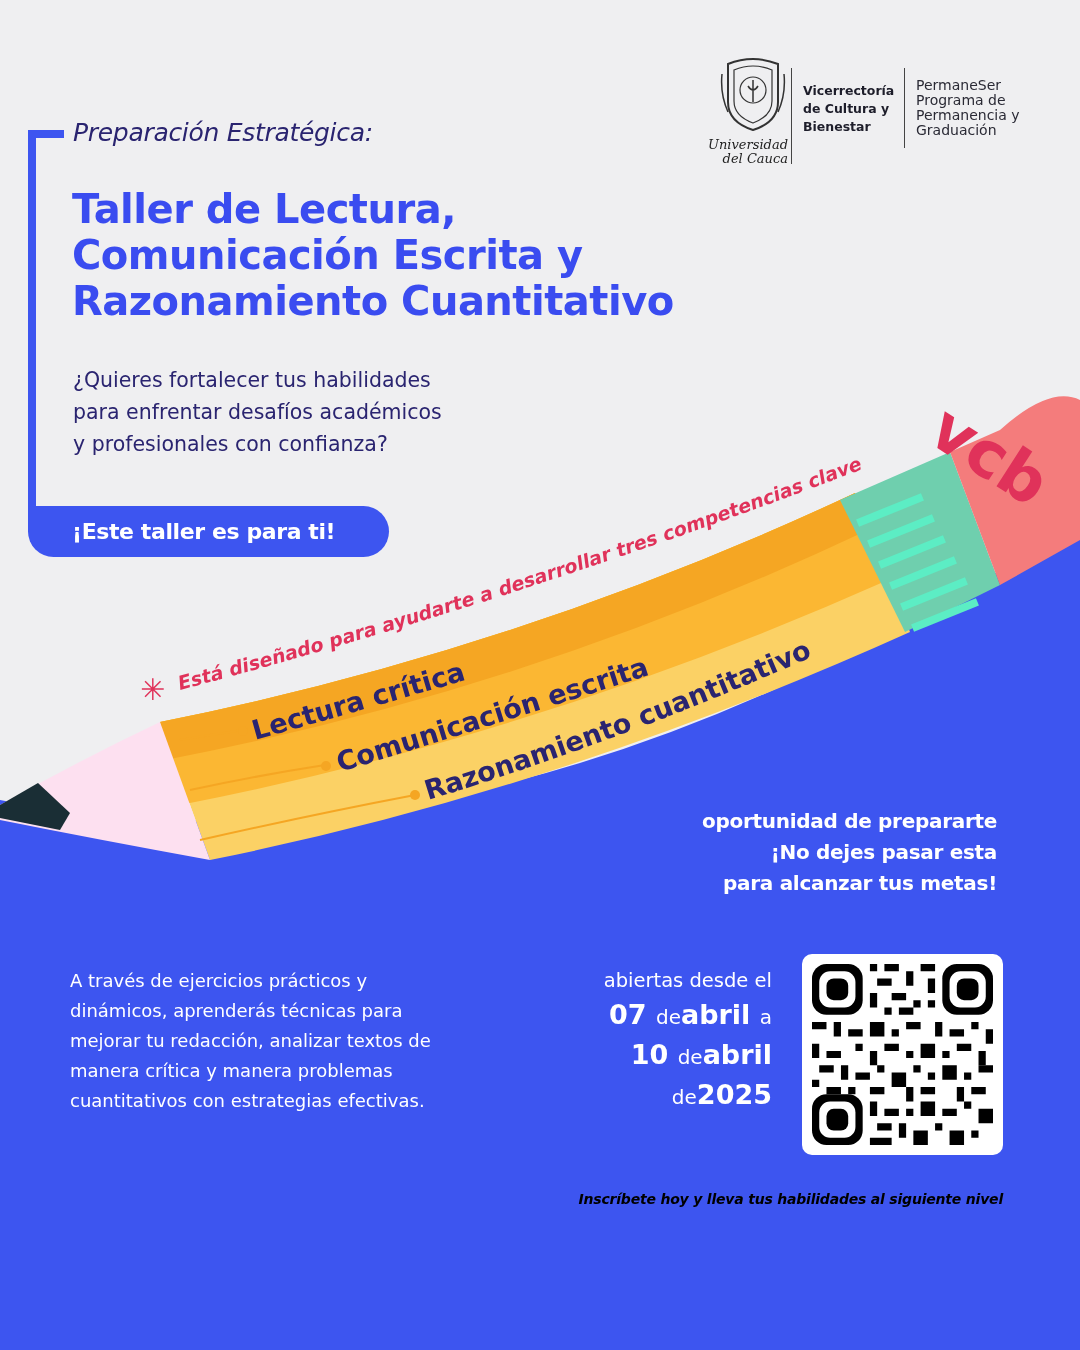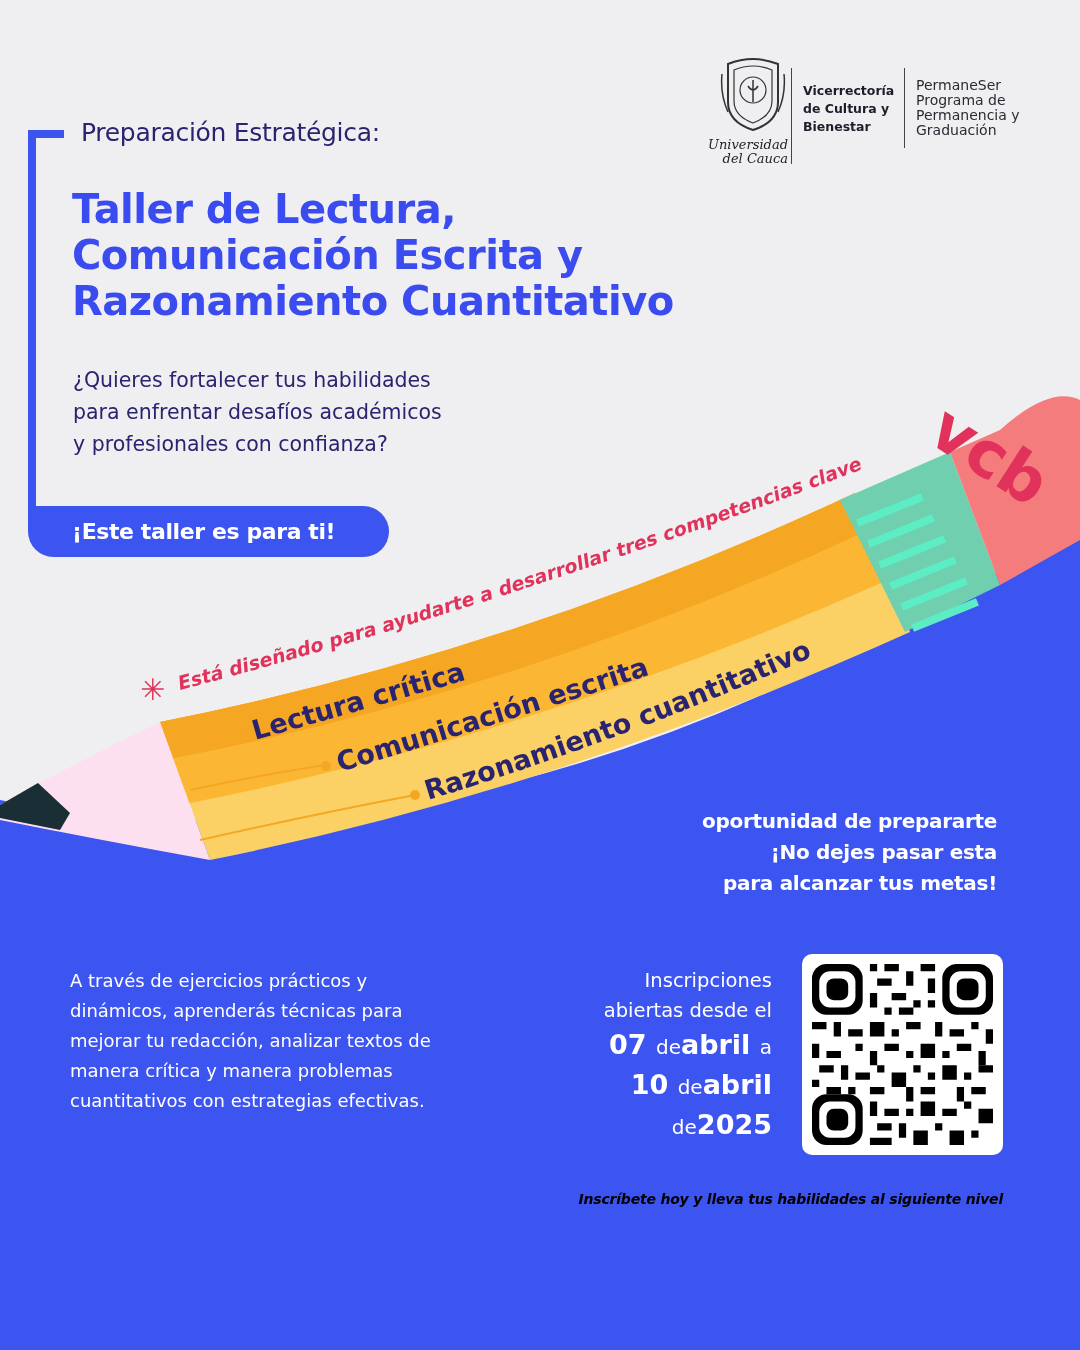--- a/index.html
+++ b/index.html
@@ -23,22 +23,22 @@
   }
   .vdiv { width: 1px; background: #444; }
   .vice { left: 803px; top: 82px; font-size: 12.5px; font-weight: bold; line-height: 18px; color: #1d1d2a; width: 100px; }
   .perm { left: 916px; top: 78px; font-size: 14px; line-height: 15px; color: #2a2a35; width: 110px; }
 
   
   .bracket-v { left: 28px; top: 130px; width: 8px; height: 398px; background: #3d55f0; }
   .bracket-h { left: 28px; top: 130px; width: 36px; height: 8px; background: #3d55f0; }
 
   .prep {
-    left: 73px; top: 118px; font-size: 25px; color: #2a2470;
-    font-family: "DejaVu Sans", sans-serif; font-weight: normal; letter-spacing: -0.3px; margin-left: 8px;
+    left: 73px; top: 118px; font-size: 25px; font-style: italic; color: #2a2470;
+    font-family: "DejaVu Sans", sans-serif; font-weight: normal; letter-spacing: -0.3px;
   }
   .title {
     left: 72px; top: 186px; width: 700px; font-size: 40px; font-weight: bold;
     line-height: 46px; color: #3a4cf0; letter-spacing: -0.5px;
   }
   .question {
     left: 73px; top: 364px; width: 440px; font-size: 20.5px; line-height: 32px; color: #2a2470;
   }
   .cta-pill {
     left: 28px; top: 506px; width: 361px; height: 51px; background: #3d55f0;
@@ -185,21 +185,20 @@
 
 <div class="abs desc">
   <div>A través de ejercicios prácticos y</div>
   <div>dinámicos, aprenderás técnicas para</div>
   <div>mejorar tu redacción, analizar textos de</div>
   <div>manera crítica y manera problemas</div>
   <div>cuantitativos con estrategias efectivas.</div>
 </div>
 
 <div class="abs insc">
-  <div class="l1">Inscripciones</div>
   <div class="l1">abiertas desde el</div>
   <div class="big">
     <span>07</span>
     <span class="small">de</span><span>abril</span>
     <span class="small">a</span>
   </div>
   <div class="big">
     <span>10</span>
     <span class="small">de</span><span>abril</span>
   </div>

